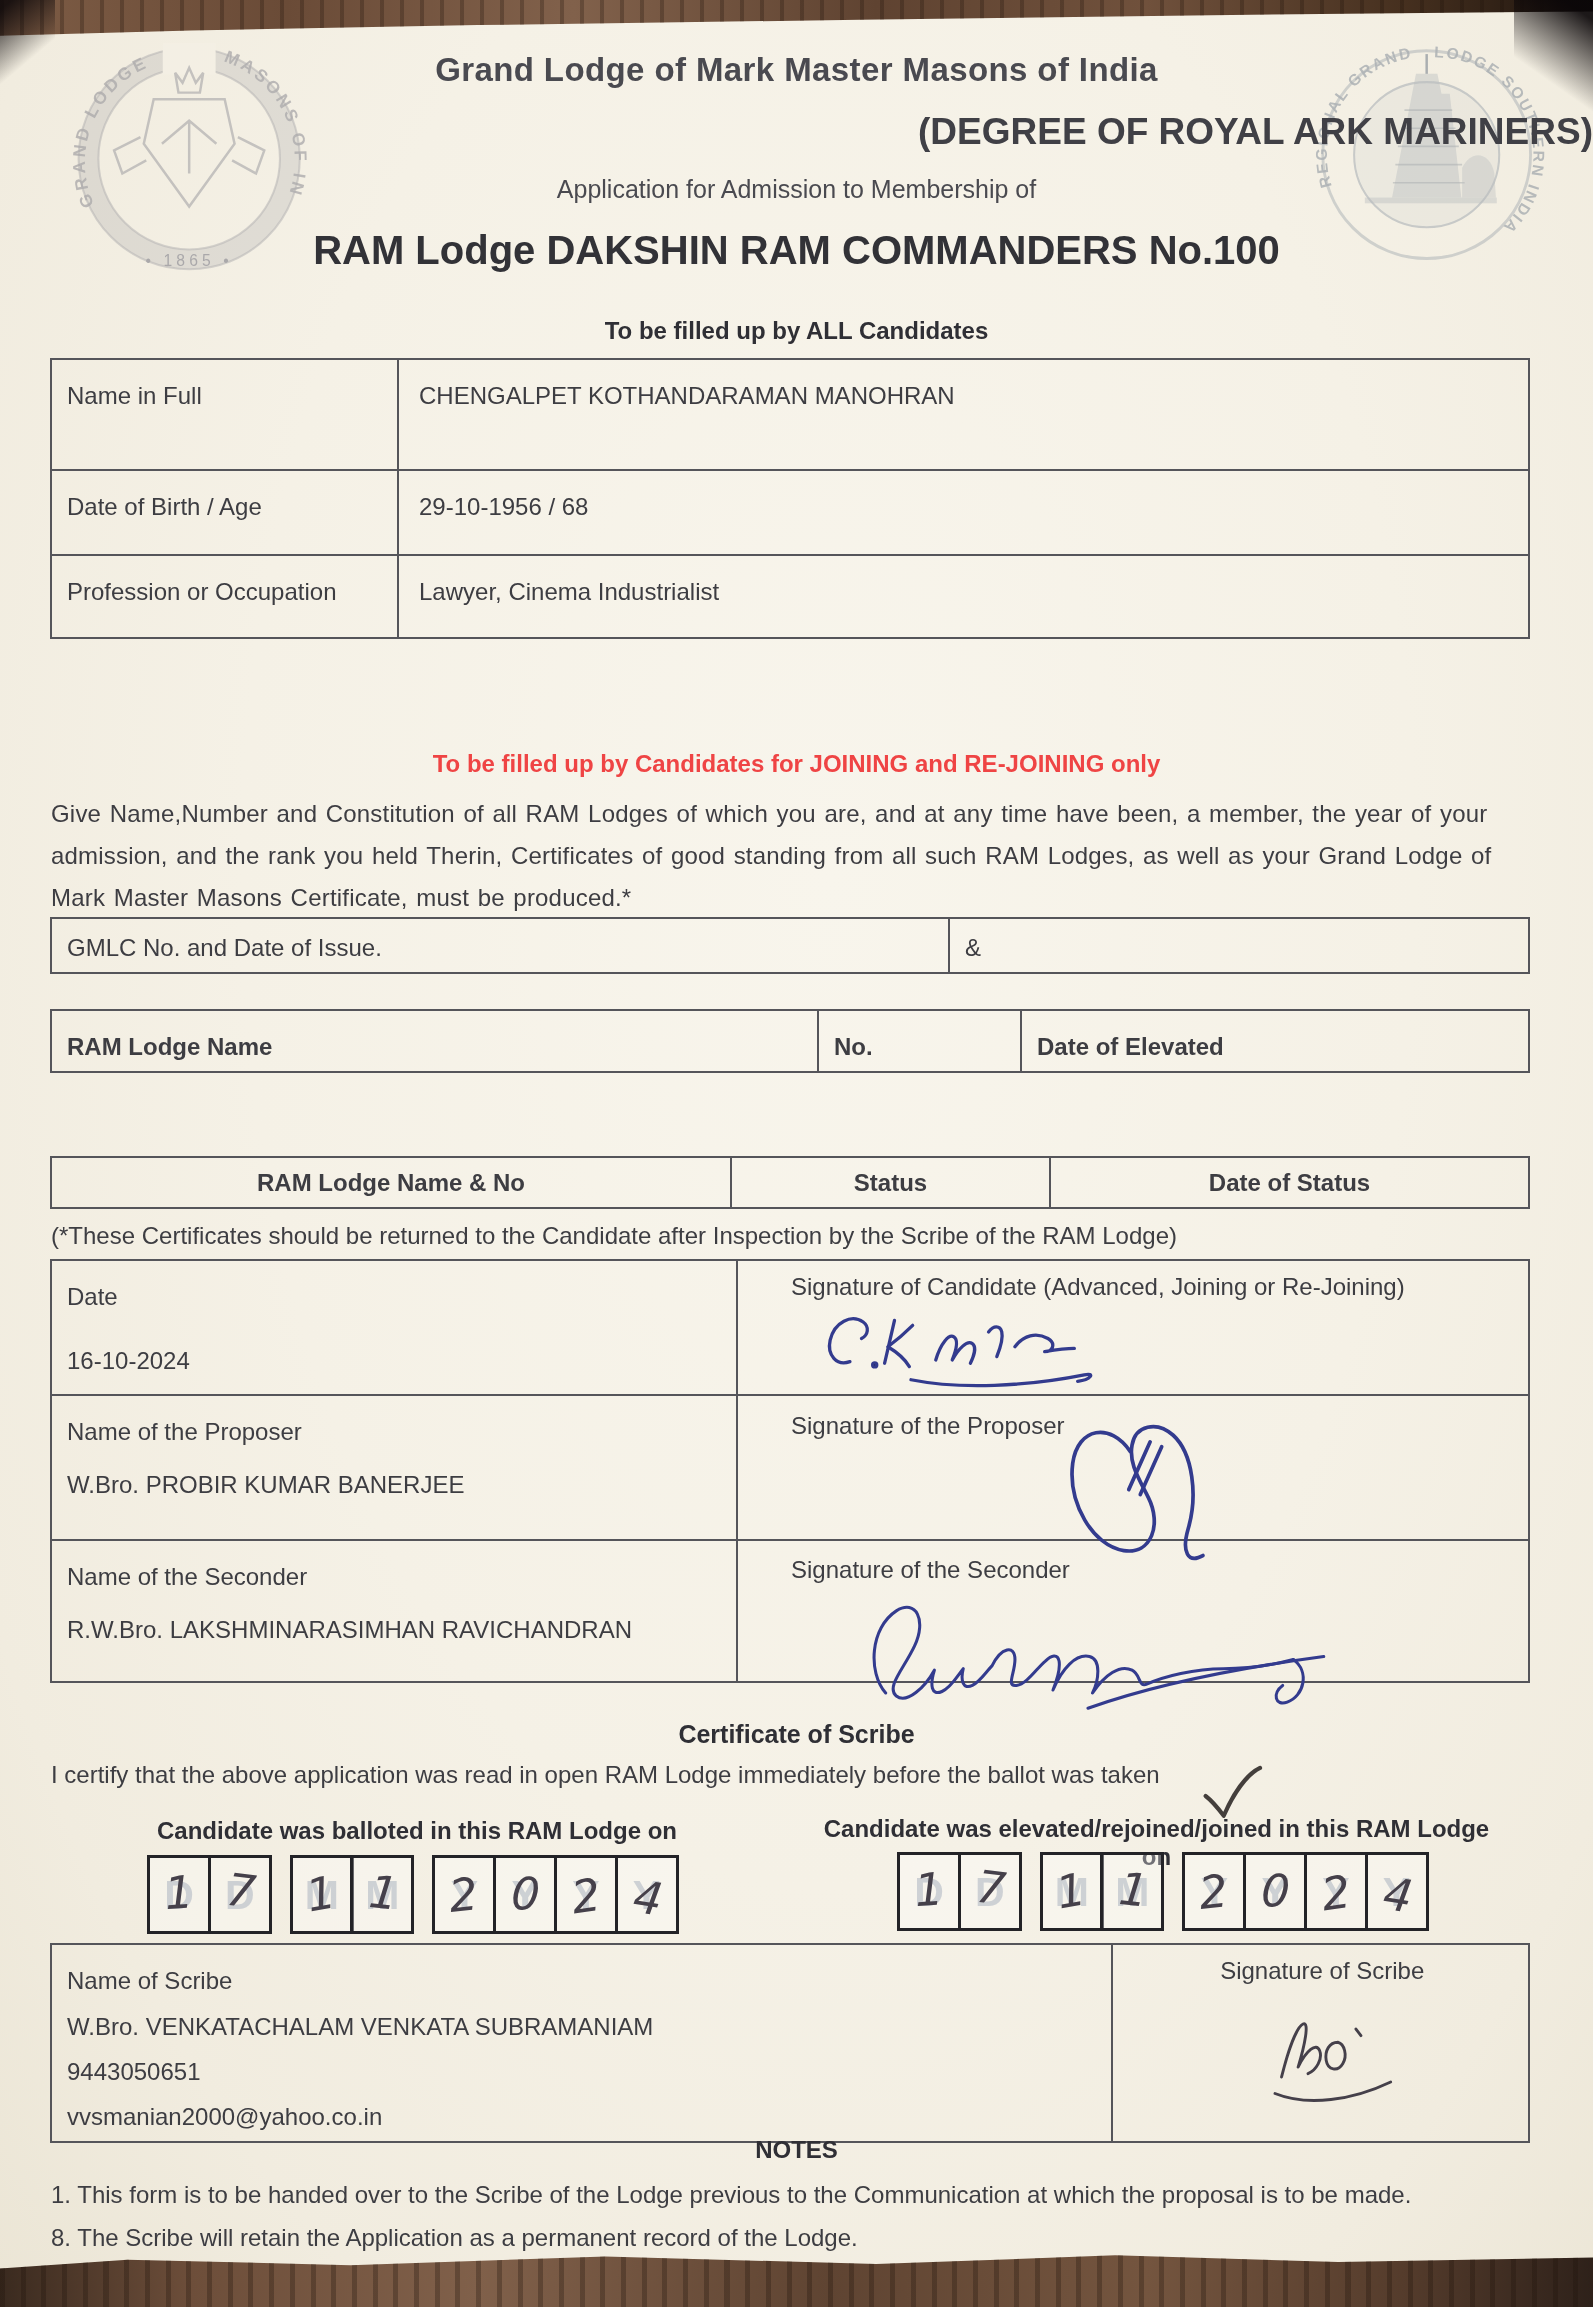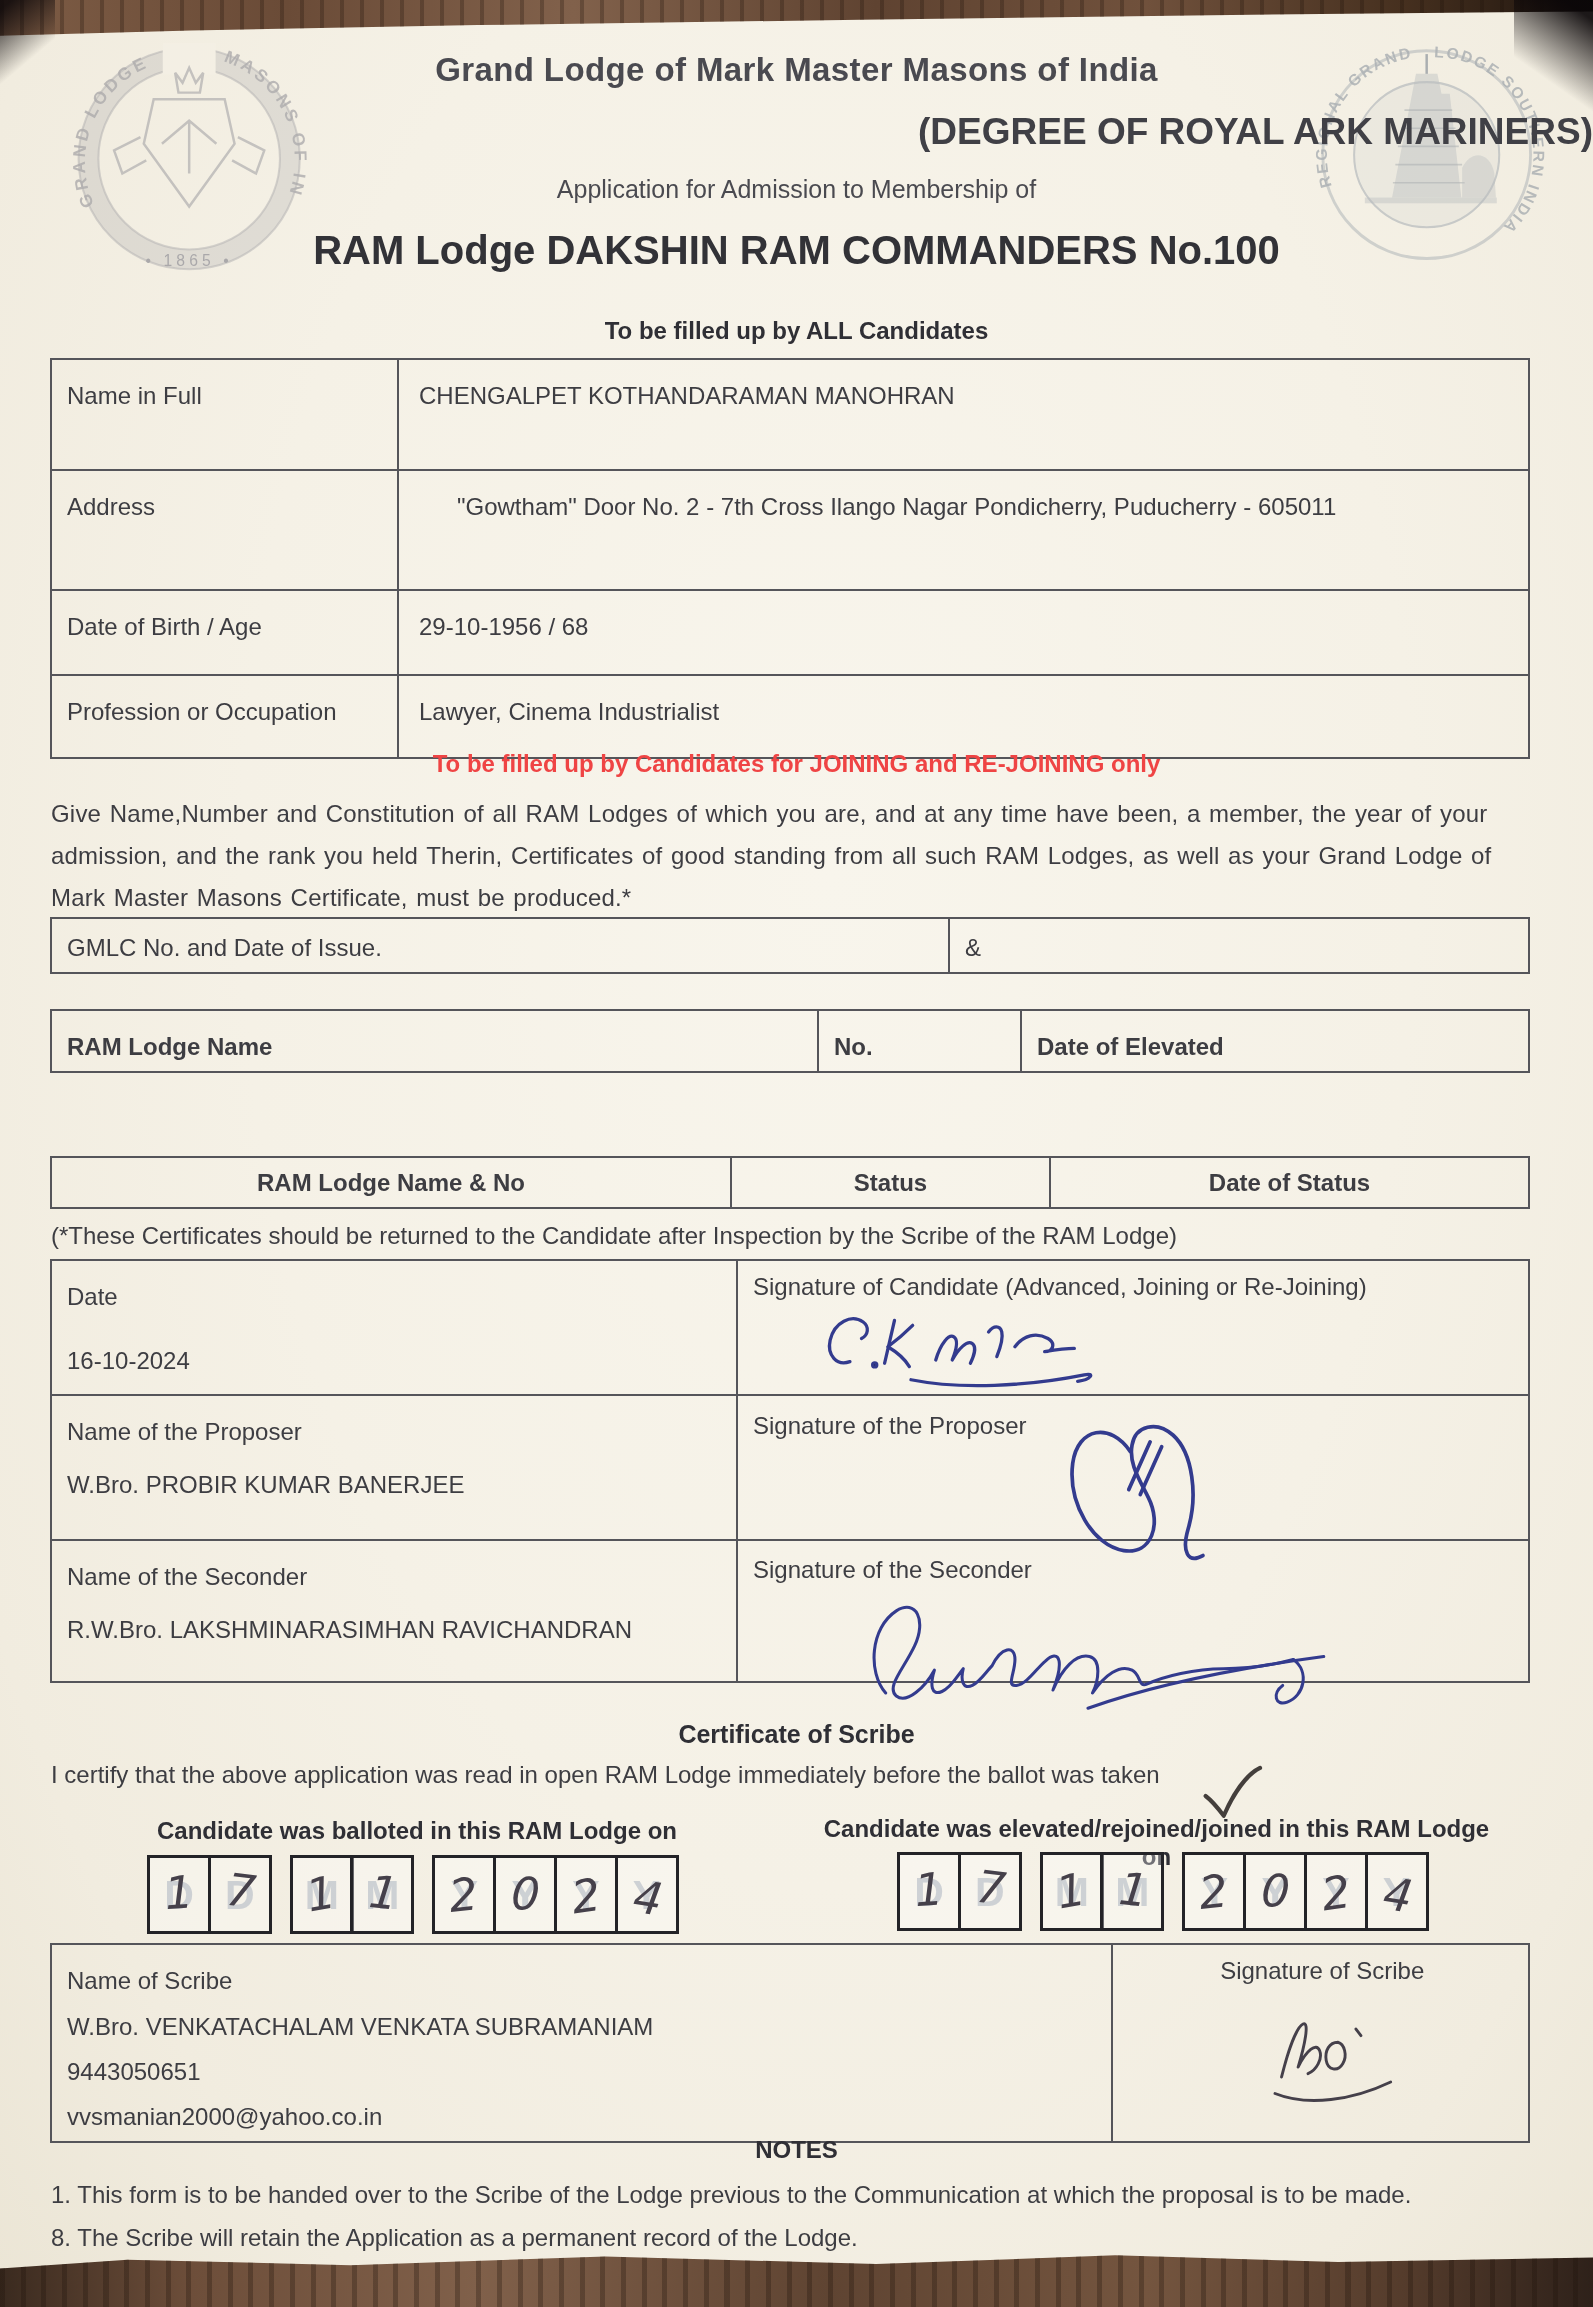--- a/index.html
+++ b/index.html
@@ -56,21 +56,21 @@
   .tbl-lodge{top:1009px;}
   .tbl-lodge td.hd{font-weight:700;}
   .tbl-status{top:1156px;}
   .tbl-status td{font-weight:700;text-align:center;vertical-align:middle;padding:6.6px 8.3px;}
   .tbl-sig{top:1259px;}
   .tbl-sig td{position:relative;}
   .tbl-scribe{top:1943px;}
   .tbl-scribe td{position:relative;}
   .sub{margin-top:36px;}
   .subname{margin-top:25px;}
-  .siglabel{font-size:24px;}
+  .siglabel{font-size:24px;margin-left:38px;}
   .sigcell-center{text-align:center;}
   .addr-val{padding-left:58px !important;}
 
   
   .ballot-label{font-size:24px;font-weight:700;color:#2f2f35;text-align:center;}
   .boxrow{display:flex;}
   .dgroup{display:flex;margin-right:18px;}
   .dgroup:last-child{margin-right:0;}
   .dbox{position:relative;width:58px;height:73px;border:3.3px solid #232327;margin-left:-3.3px;background:rgba(255,255,255,.32);}
   .dbox:first-child{margin-left:0;}
@@ -150,24 +150,20 @@
   <table class="tbl tbl-all">
     <colgroup>
         <col style="width:347px">
         <col>
       </colgroup>
     <tbody>
       <tr style="height:111px">
         <td>Name in Full</td>
         <td style="padding-left:20px">CHENGALPET KOTHANDARAMAN MANOHRAN</td>
       </tr>
-      <tr style="height:120px">
-        <td>Address</td>
-        <td class="addr-val">"Gowtham" Door No. 2 - 7th Cross Ilango Nagar Pondicherry, Puducherry - 605011</td>
-      </tr>
       <tr style="height:85px">
         <td>Date of Birth / Age</td>
         <td style="padding-left:20px">29-10-1956 / 68</td>
       </tr>
       <tr style="height:83px">
         <td>Profession or Occupation</td>
         <td style="padding-left:20px">Lawyer, Cinema Industrialist</td>
       </tr>
     </tbody>
   </table>

